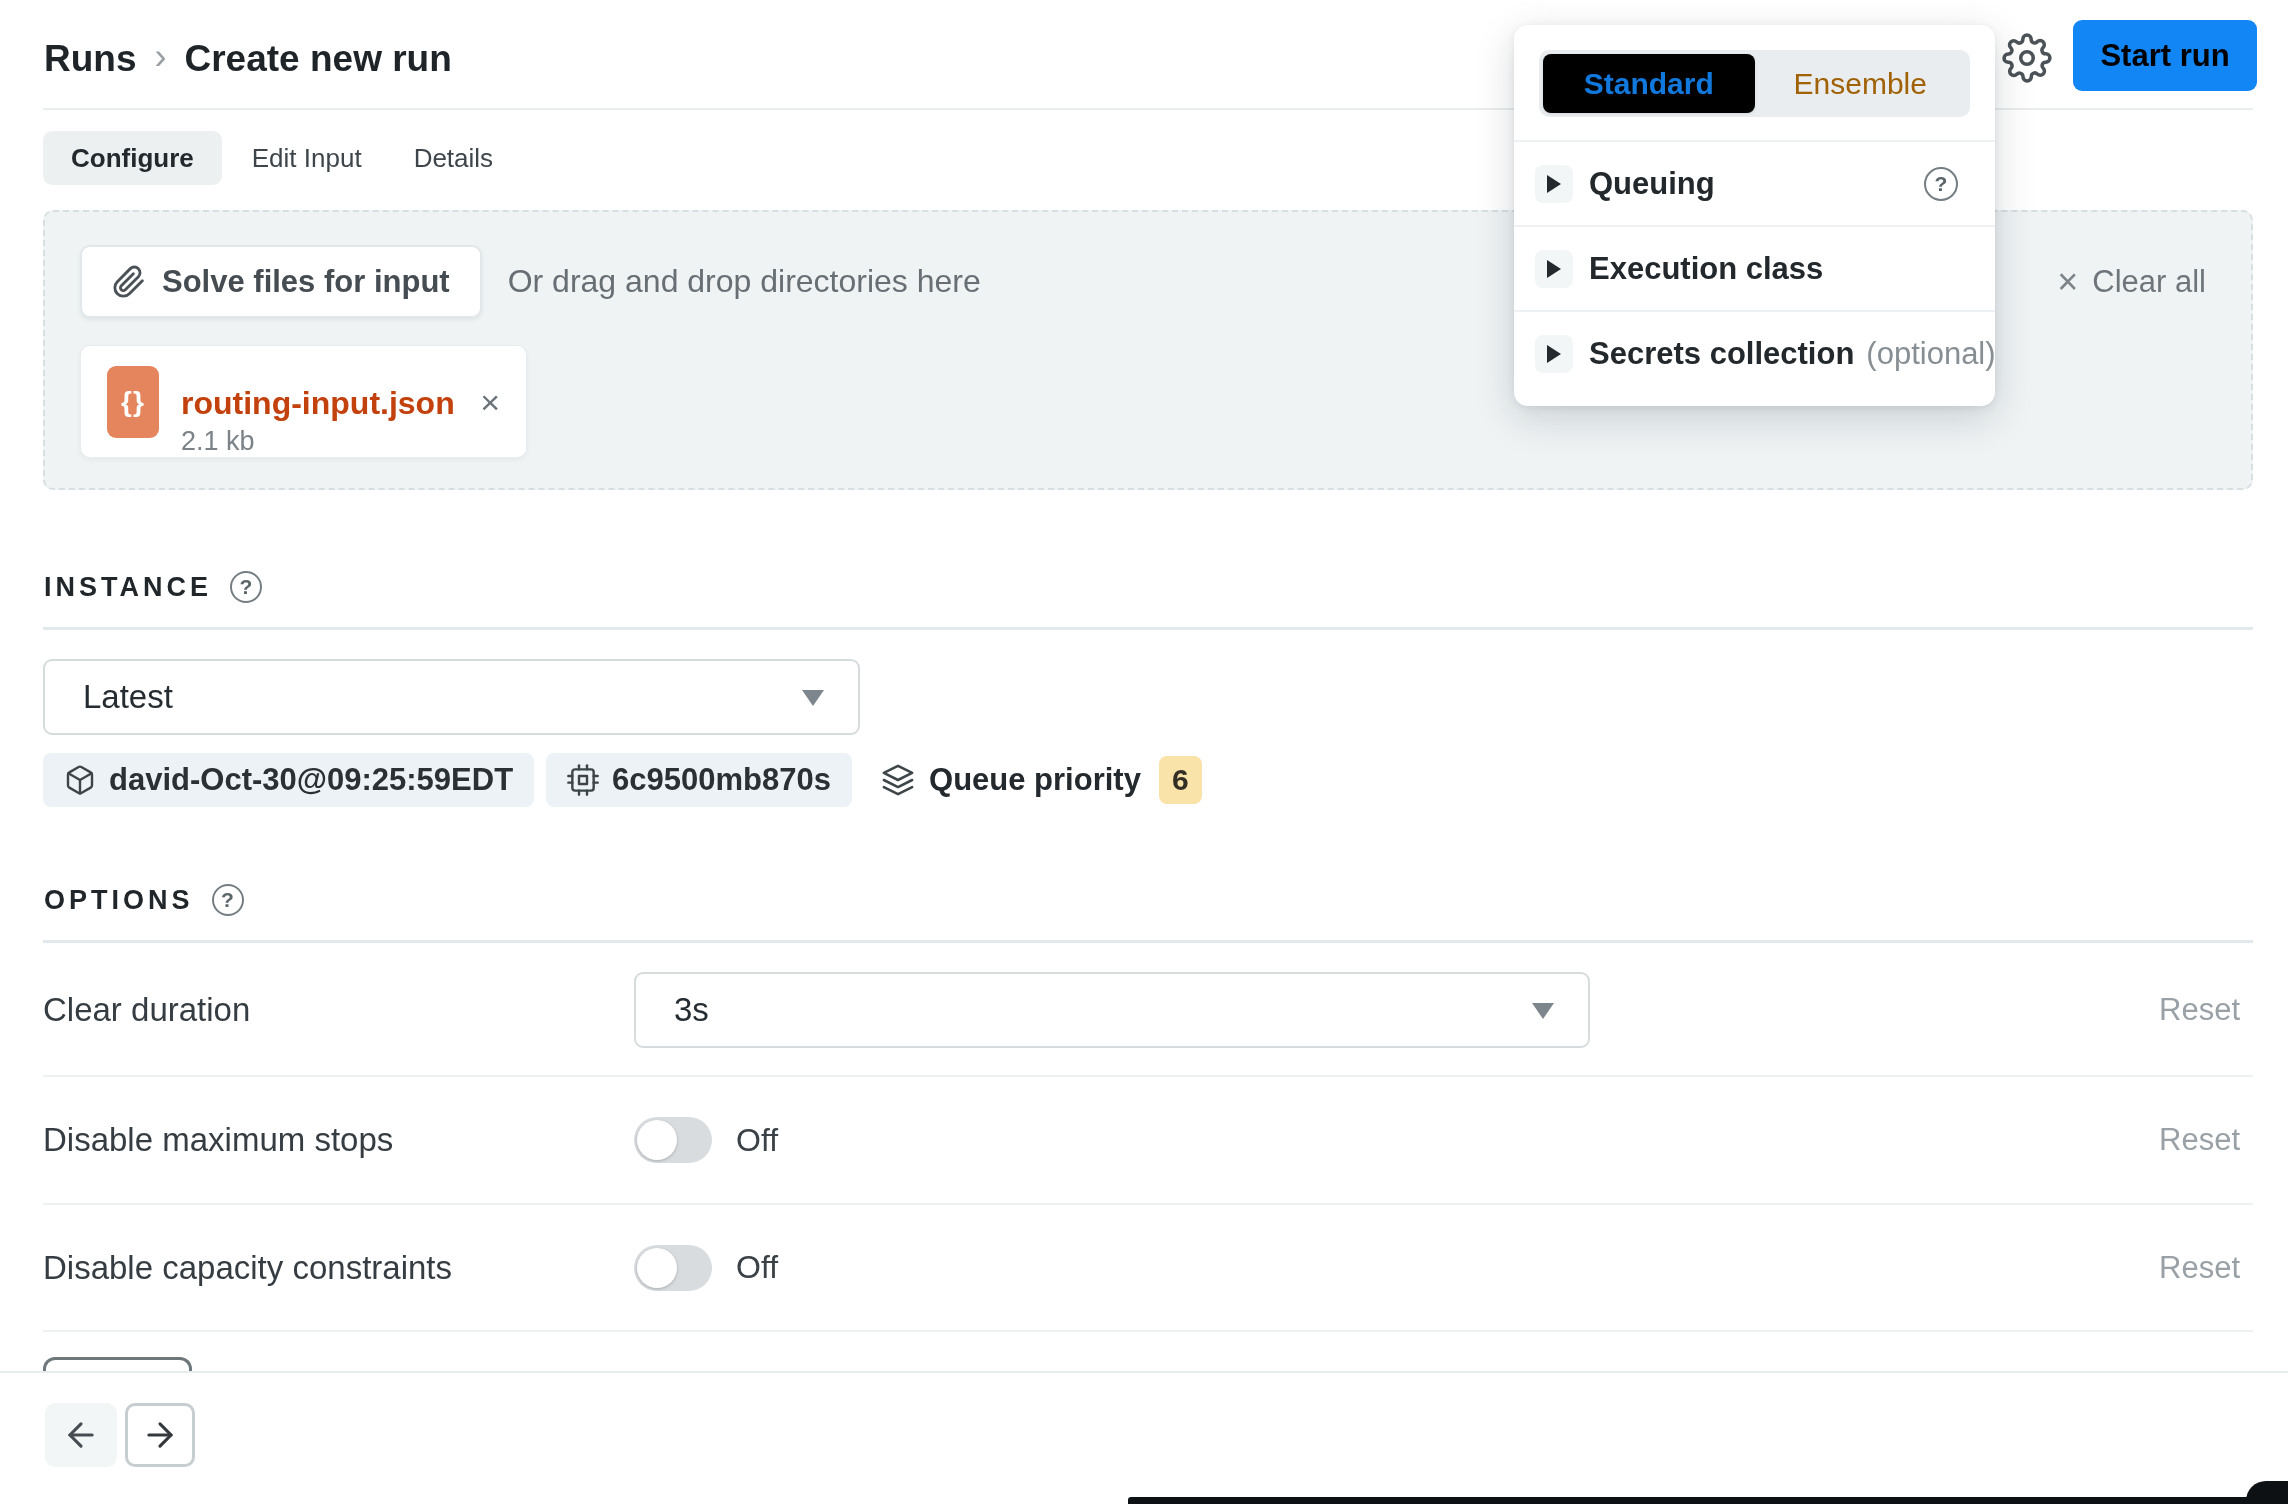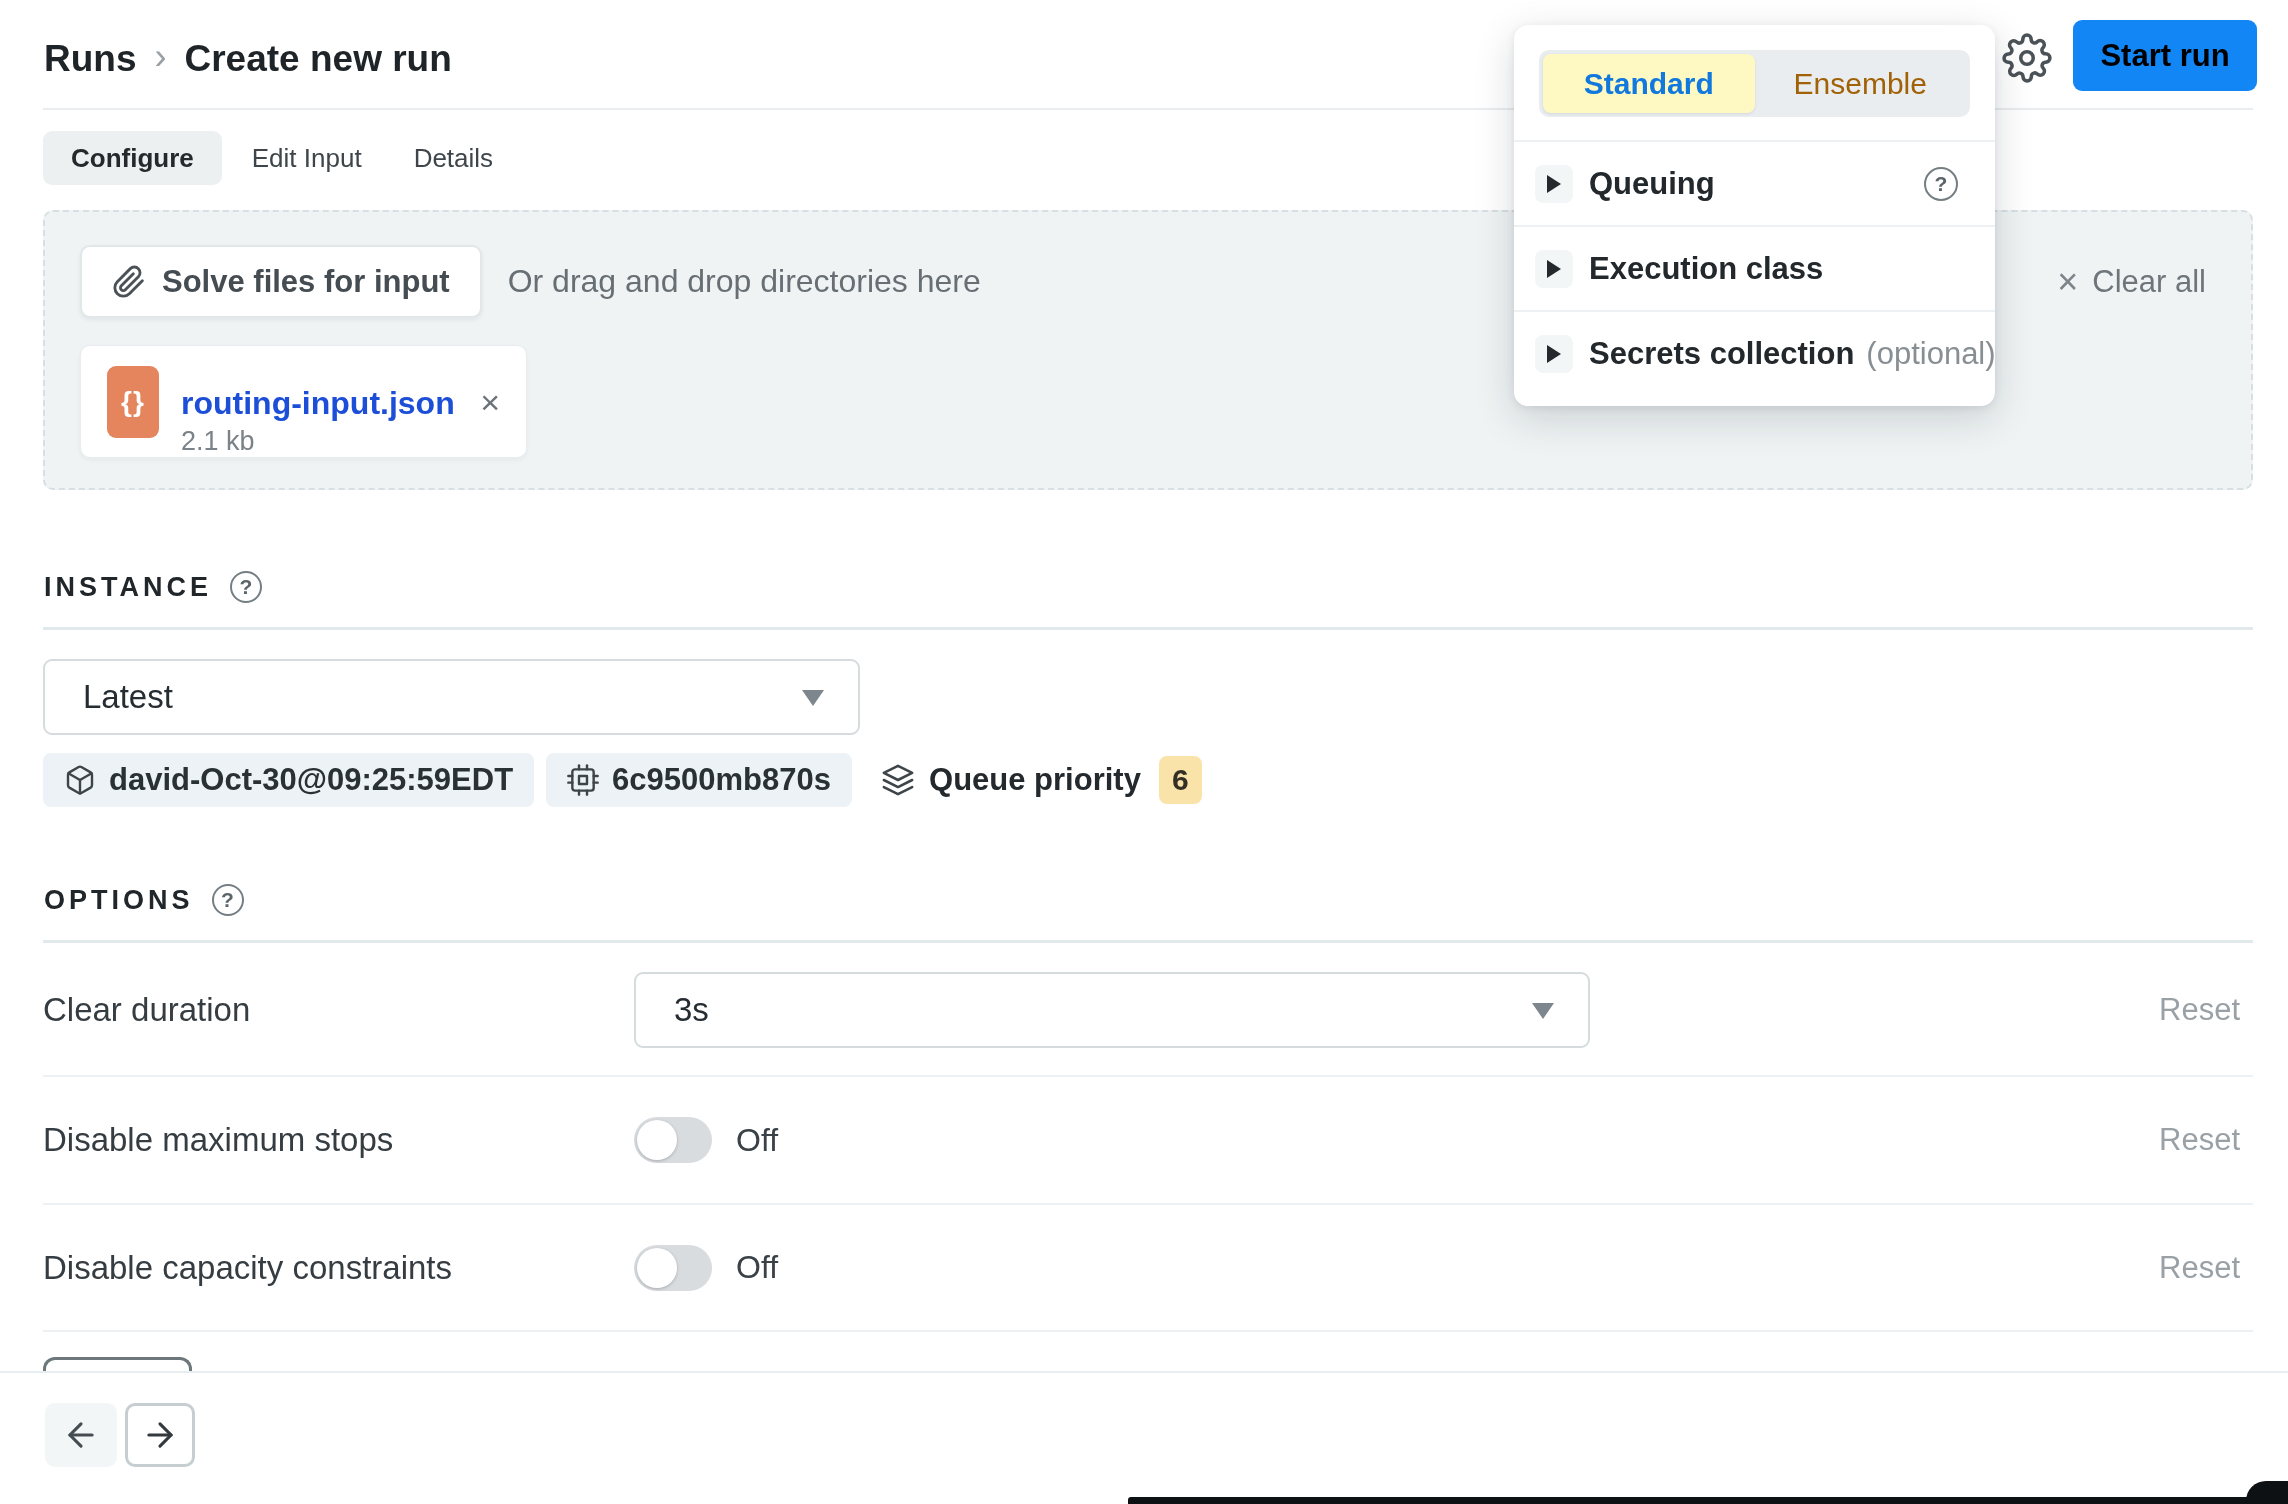--- a/index.html
+++ b/index.html
@@ -48,39 +48,39 @@
     background:#fff; border:1px solid #e9edef; border-radius:10px;
     box-shadow:0 2px 5px rgba(30,40,50,.05);
     display:flex; align-items:center; padding:0 26px; gap:22px;
   }
   .json-icon {
     width:52px; height:72px; background:#e5855e; border-radius:9px; flex:0 0 auto;
     display:flex; align-items:center; justify-content:center;
     color:#fff; font-size:28px; font-weight:700; letter-spacing:1px;
   }
   .file-meta { display:flex; flex-direction:column; gap:4px; min-width:0; }
-  .file-name { font-size:32px; font-weight:700; color:#1d4ed8; white-space:nowrap;margin-top:38px; }
+  .file-name { font-size:32px; font-weight:700; color:#c2410c; white-space:nowrap;margin-top:38px; }
   .file-size { font-size:27px; color:#7b8388; }
   .chip-close { margin-left:auto; font-size:34px; color:#6b7378; cursor:pointer; line-height:1; }
 
   
   .panel {
     position:absolute; left:1514px; top:25px; width:481px; height:381px;
     background:#fff; border-radius:14px; z-index:10;
     box-shadow:0 12px 40px rgba(15,25,35,.16), 0 2px 8px rgba(15,25,35,.08);
   }
   .seg-wrap { padding:25px 25px 23px 25px; }
   .seg {
     display:flex; background:#e9edef; border-radius:10px; padding:4px; height:67px;
   }
   .seg-item {
     flex:1; display:flex; align-items:center; justify-content:center;
     font-size:30px; color:#a16207; border-radius:8px; cursor:pointer;
   }
-  .seg-item.active { background:#fef9c3; color:#1179dd; font-weight:700; box-shadow:0 1px 3px rgba(20,30,40,.10); }
+  .seg-item.active { background:#000000; color:#1179dd; font-weight:700; box-shadow:0 1px 3px rgba(20,30,40,.10); }
   .prow {
     height:85px; border-top:2px solid #eef1f3; display:flex; align-items:center;
     padding:0 37px 0 21px; gap:16px;
   }
   .tri-btn {
     width:38px; height:38px; background:#f3f6f7; border:none; border-radius:8px; cursor:pointer;
     display:flex; align-items:center; justify-content:center; flex:0 0 auto;
   }
   .tri { width:0; height:0; border-left:14px solid #23292d; border-top:9px solid transparent; border-bottom:9px solid transparent; }
   .prow-label { font-size:31px; font-weight:700; color:#22282c; white-space:nowrap; }

